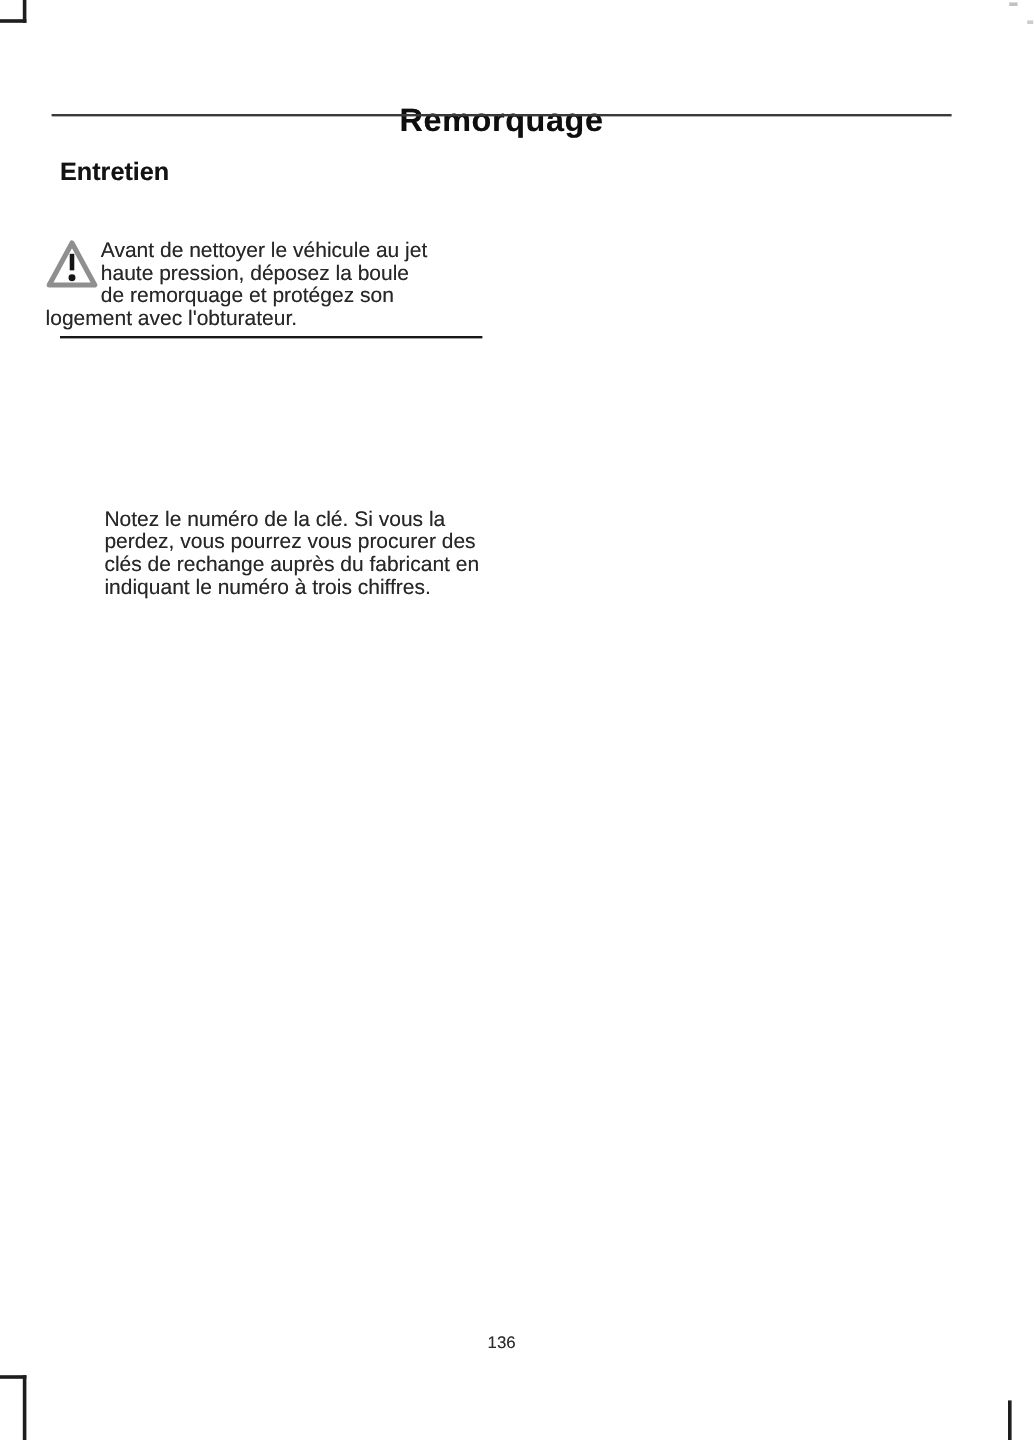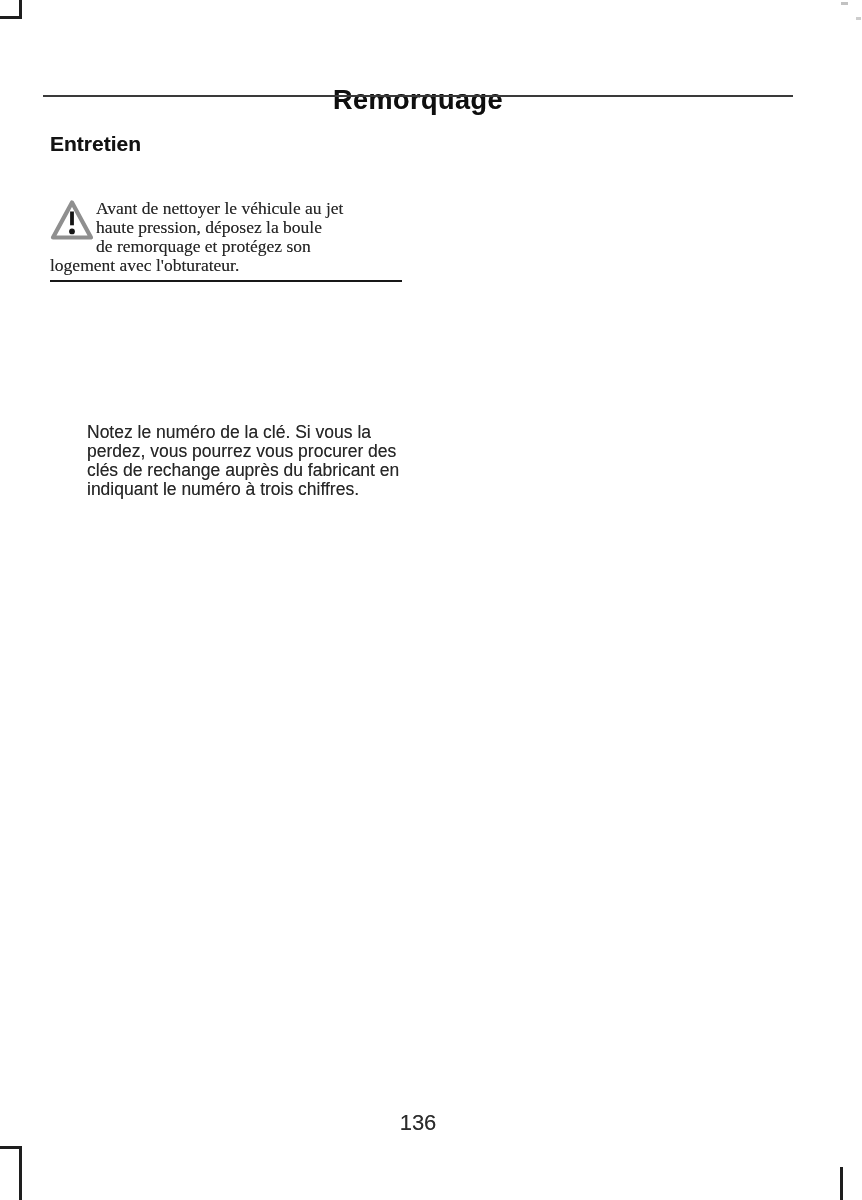--- a/index.html
+++ b/index.html
@@ -65,24 +65,23 @@
     text-align: center;
     font-size: 19.5px;
     font-weight: bold;
     line-height: 25px;
     color: #131313;
     letter-spacing: 0.2px;
     text-shadow: 0 0 0.4px rgba(20,20,20,0.45);
   }
 
   .warning-body {
-    left: 50px;
+    left: 38px;
     top: 199px;
     width: 372px;
-    font-family: Liberation Serif, serif;
   }
   .warning-icon-float {
     float: left;
     width: 46px;
     height: 56px;
   }
   .body-text {
     margin: 0;
     font-size: 17.5px;
     line-height: 19px;
@@ -97,21 +96,21 @@
     width: 352px;
     height: 2px;
     background: #181818;
   }
 
   .para-1 { left: 50px; top: 300px; width: 372px; }
   .para-2 { left: 50px; top: 423px; width: 372px; margin-left: 37px; }
 
   .page-number {
     top: 1110px;
-    font-size: 22px;
+    font-size: 14px;
     color: #2b2b2b;
     text-shadow: 0 0 0.4px rgba(45,45,45,0.5);
   }
 </style>
 </head>
 <body>
 
 <div class="page">
 
   <div class="mark" style="left:19px; top:0; width:3px; height:19px;"></div>

